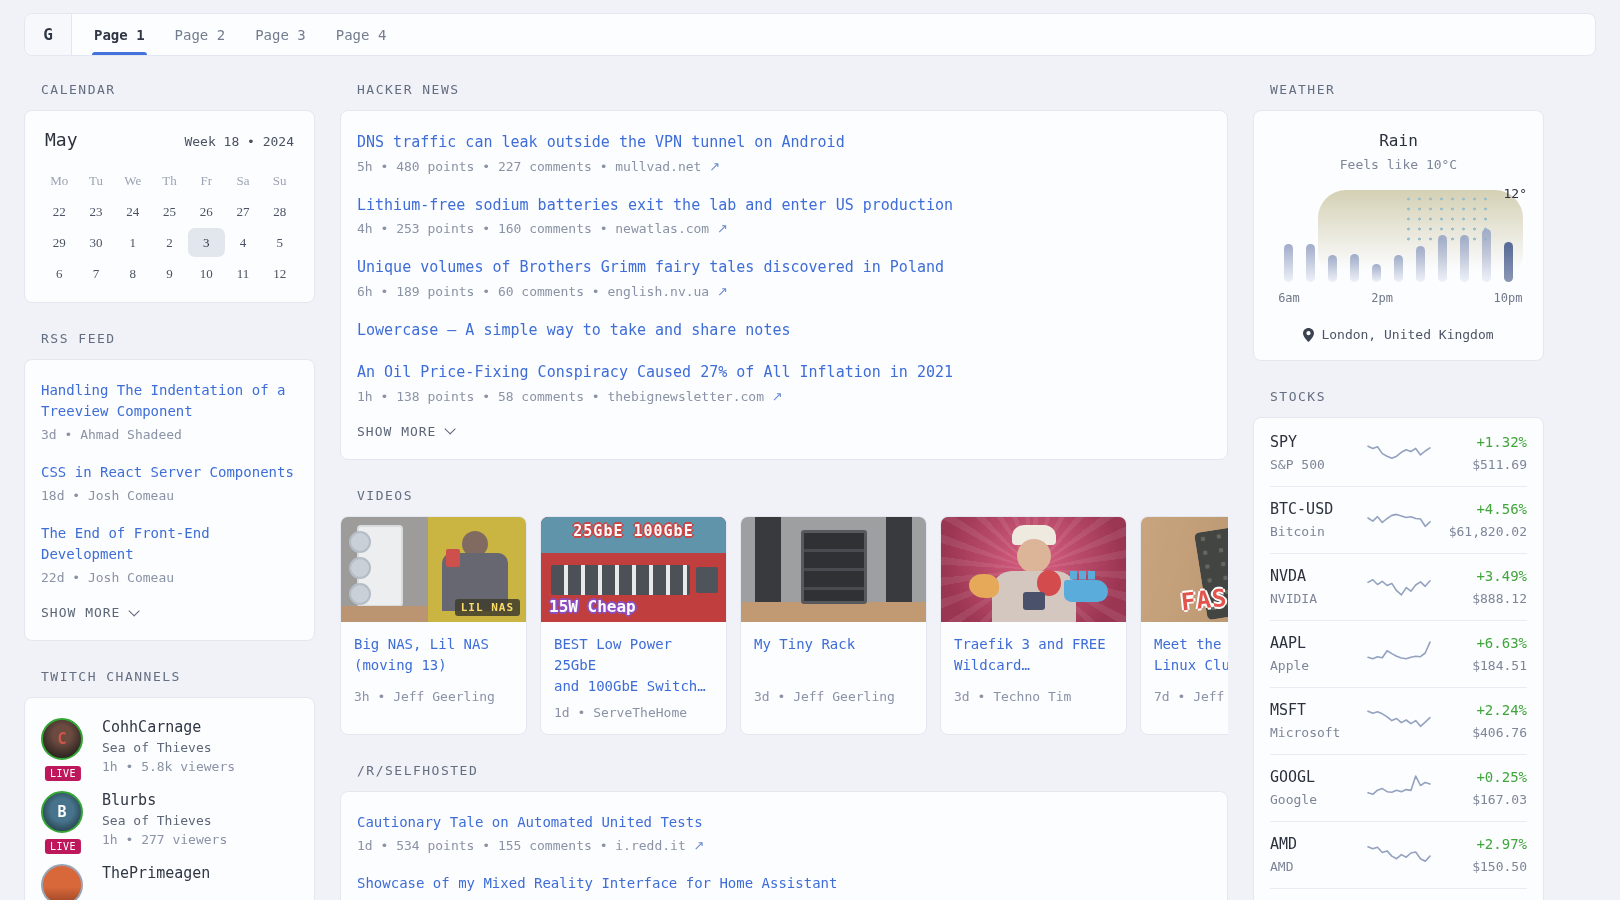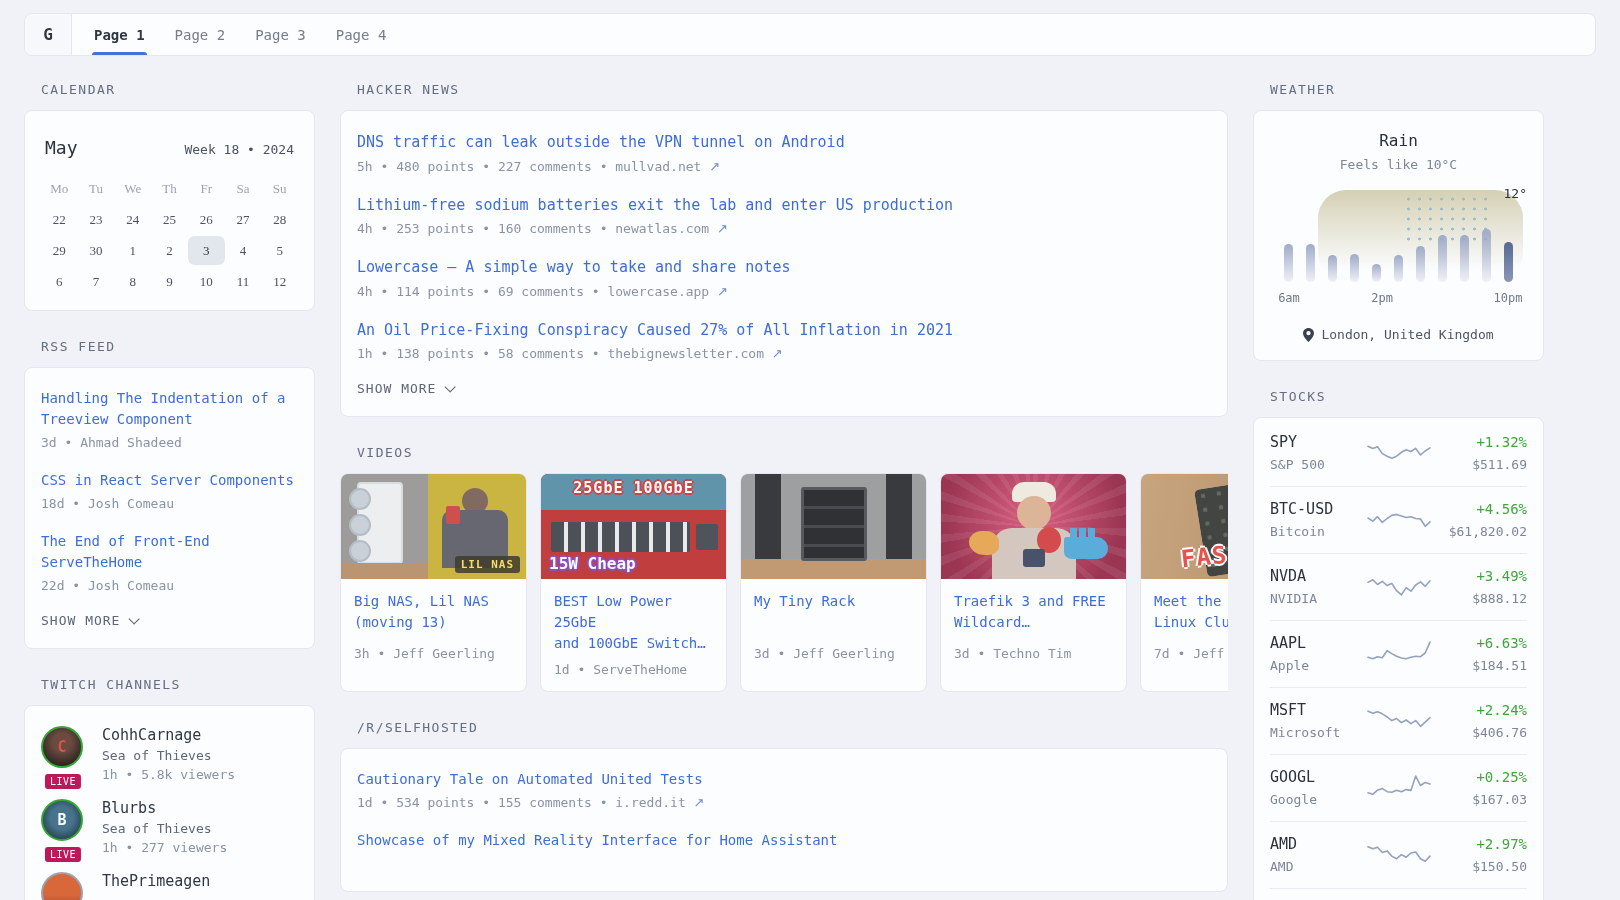--- a/index.html
+++ b/index.html
@@ -40,21 +40,21 @@
     margin:0 0 13px 17px;
   }
   .sec + .sec { margin-top:28px; }
   .card {
     background:#fcfdff; border:1px solid #e3e7ef; border-radius:8px;
   }
 
   
   .cal { padding:18px 16px 14px; }
   .cal-head { display:flex; justify-content:space-between; align-items:baseline; padding:0 4px; }
-  .cal-month { font-size:18px; color:#2b313d;margin-top:8px; }
+  .cal-month { font-size:18px; color:#2b313d; }
   .cal-week { font-size:13px; color:#4a5261; }
   .cal-grid { display:grid; grid-template-columns:repeat(7,1fr); margin-top:16px; row-gap:2px; }
   .cal-grid > div { height:29px; display:flex; align-items:center; justify-content:center; font-size:13px;font-family:Liberation Serif, serif; }
   .cal-dow { color:#9ba4b4; }
   .cal-cell { color:#4a5263; }
   .cal-cell.today { background:#e2e6ed; border-radius:7px; color:#2b313d; }
 
   
   .list { padding:20px 16px; }
   .fitem { display:block; margin-bottom:20px; }
@@ -227,21 +227,21 @@
             <a class="ftitle">Handling The Indentation of a
 Treeview Component</a>
             <div class="fmeta">3d • Ahmad Shadeed</div>
           </div>
           <div class="fitem">
             <a class="ftitle">CSS in React Server Components</a>
             <div class="fmeta">18d • Josh Comeau</div>
           </div>
           <div class="fitem">
             <a class="ftitle">The End of Front-End
-ServeTheHome</a>
+Development</a>
             <div class="fmeta">22d • Josh Comeau</div>
           </div>
           <div class="showmore">
             <span>SHOW MORE</span>
             <span class="chev"></span>
           </div>
         </div>
       </div>
 
       <div class="sec">
@@ -289,22 +289,25 @@
         <div class="card list">
           <div class="fitem">
             <a class="ftitle">DNS traffic can leak outside the VPN tunnel on Android</a>
             <div class="fmeta"><span>5h • 480 points • 227 comments • mullvad.net</span> <span class="arrow">↗</span></div>
           </div>
           <div class="fitem">
             <a class="ftitle">Lithium-free sodium batteries exit the lab and enter US production</a>
             <div class="fmeta"><span>4h • 253 points • 160 comments • newatlas.com</span> <span class="arrow">↗</span></div>
           </div>
           <div class="fitem">
+            <a class="ftitle">Unique volumes of Brothers Grimm fairy tales discovered in Poland</a>
+            <div class="fmeta"><span>6h • 189 points • 60 comments • english.nv.ua</span> <span class="arrow">↗</span></div>
+          </div>
+          <div class="fitem">
             <a class="ftitle">Lowercase – A simple way to take and share notes</a>
-            <div class="fmeta"><span>4h • 114 points • 69 comments • lowercase.app</span> <span class="arrow">↗</span></div>
           </div>
           <div class="fitem">
             <a class="ftitle">An Oil Price-Fixing Conspiracy Caused 27% of All Inflation in 2021</a>
             <div class="fmeta"><span>1h • 138 points • 58 comments • thebignewsletter.com</span> <span class="arrow">↗</span></div>
           </div>
           <div class="showmore">
             <span>SHOW MORE</span>
             <span class="chev"></span>
           </div>
         </div>

